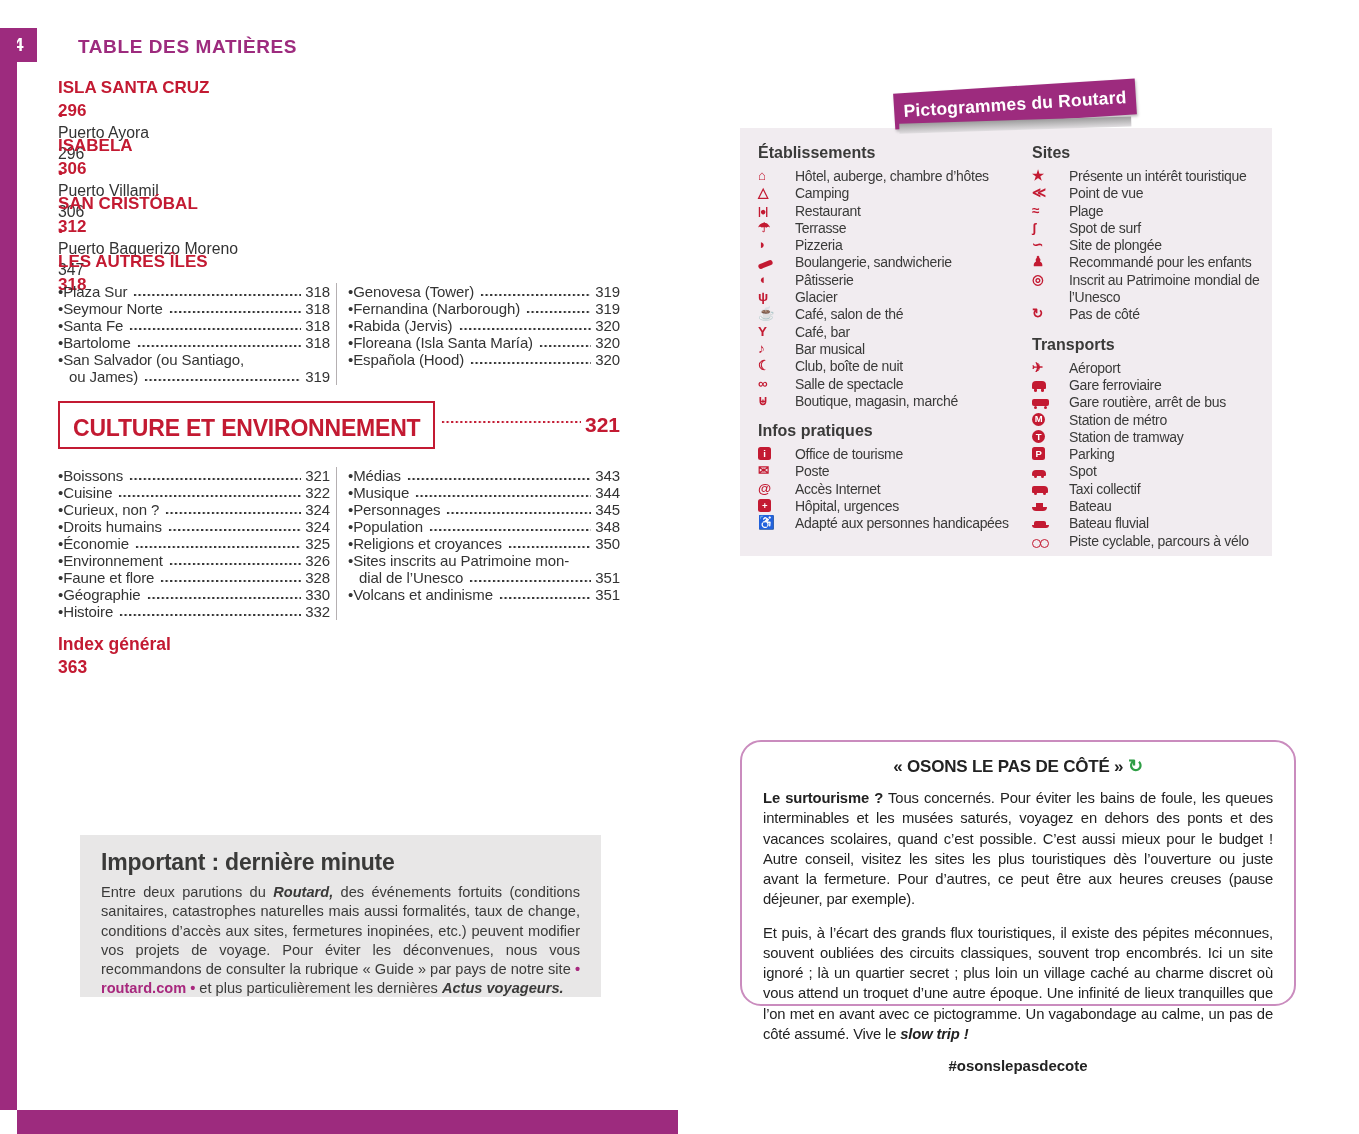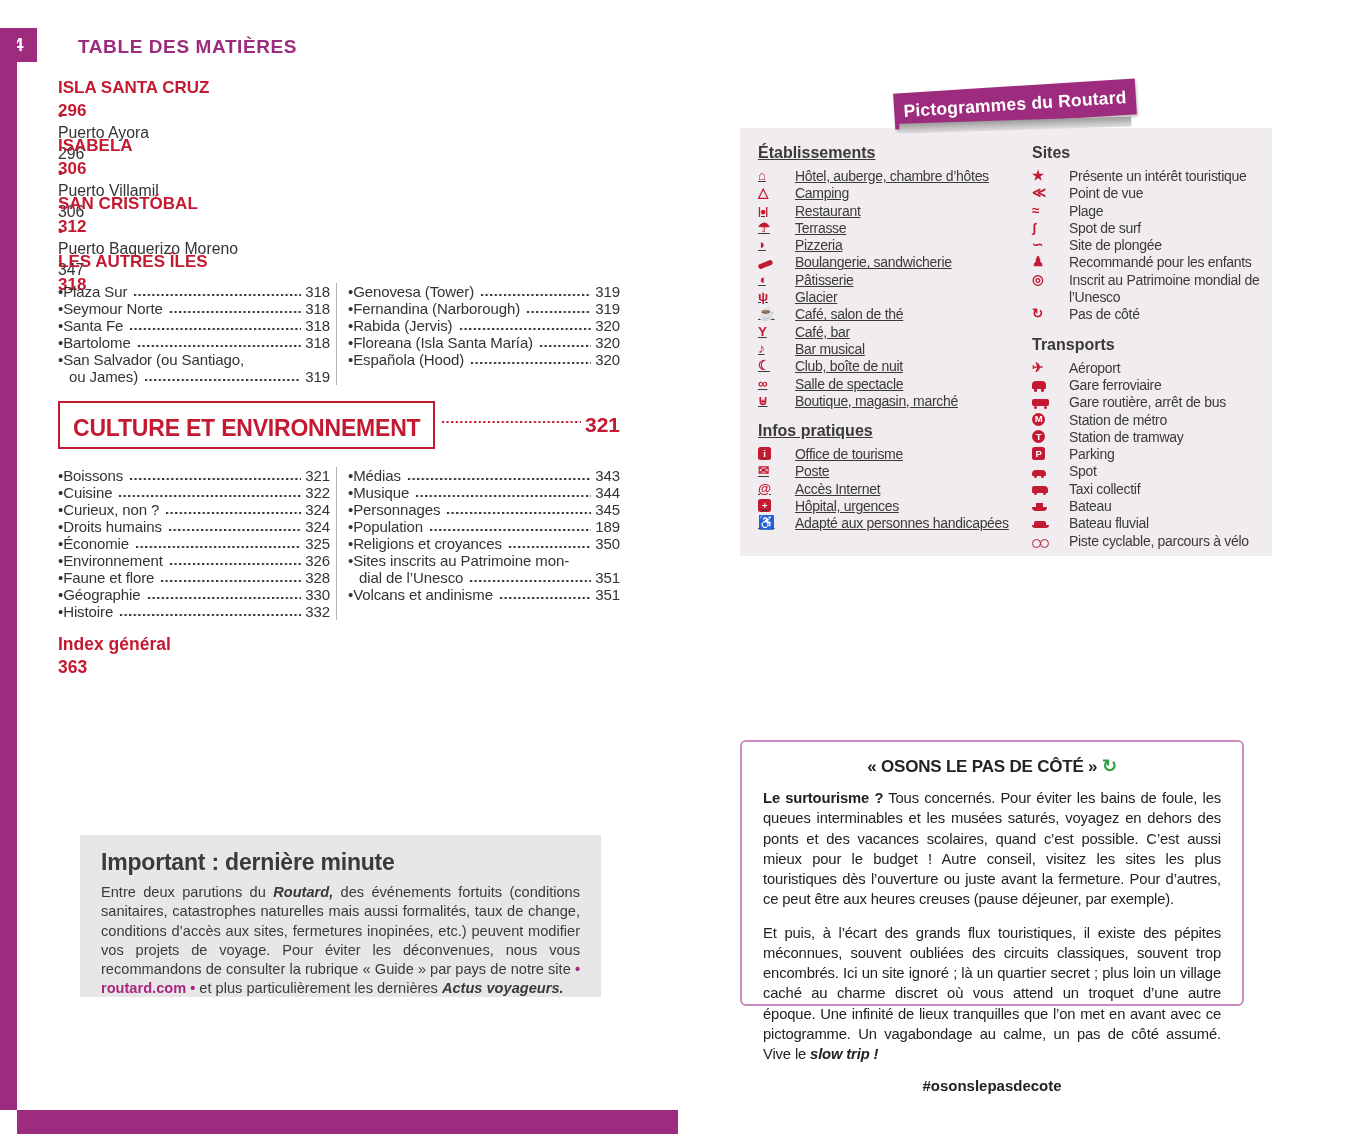--- a/index.html
+++ b/index.html
@@ -67,21 +67,21 @@
   
   .ribbon{position:absolute;left:894px;top:86px;width:242px;height:36px;background:var(--purple);
     transform:rotate(-3.6deg);z-index:3;display:flex;align-items:center;justify-content:center;
     box-shadow:1px 2px 3px rgba(0,0,0,.25);}
   .ribbon::after{content:"";position:absolute;left:4px;right:6px;bottom:-8px;height:10px;z-index:-1;
     background:linear-gradient(to bottom,#9c9c9c,#e0dde0);transform:rotate(1.8deg);}
   .ribbon span{color:#fff;font-weight:bold;font-size:17.5px;letter-spacing:.2px;}
   .picto-box{position:absolute;left:740px;top:128px;width:532px;height:428px;background:var(--box-bg);}
   .picto-cols{display:flex;padding:16px 0 0 18px;}
   .pcol{display:block;}
-  #pcol-1{width:274px;text-decoration:underline;}
+  #pcol-1{width:274px;}
   #pcol-2{width:236px;}
   .pgroup h3{margin:0 0 6px;font-size:16px;color:var(--ink);}
   .pgroup + .pgroup{margin-top:12px;}
   .prow{display:flex;font-size:14px;line-height:17.3px;color:var(--ink);letter-spacing:-.3px;}
   .prow .lbl{flex:1;}
   .prow .lbl.nw{white-space:nowrap;}
   .picon{width:37px;flex:none;display:flex;align-items:flex-start;padding-top:1px;}
   .picon-glyph{color:var(--red);font-size:13.5px;line-height:14px;font-weight:bold;}
   .picon-glyph.sm{font-size:10.5px;letter-spacing:-1px;}
   .badge{width:13px;height:13px;border-radius:50%;background:var(--red);color:#fff;font-size:9.5px;
@@ -102,22 +102,22 @@
   .veh.boat2{width:17px;height:3.5px;border-radius:0 0 4px 4px;margin:7px 0 3px;}
   .veh.boat2::before{content:"";position:absolute;top:-3.4px;left:2px;width:12px;height:3.4px;
     background:var(--red);border-radius:2px 2px 0 0;}
   .veh.bag{width:15px;height:5px;border-radius:3px;transform:rotate(-22deg);margin:5px 0 4px;}
   .bike2{position:relative;width:17px;height:10px;display:inline-block;align-self:center;margin-top:3px;}
   .bike2::before,.bike2::after{content:"";position:absolute;bottom:0;width:7px;height:7px;
     border:1.6px solid var(--red);border-radius:50%;}
   .bike2::before{left:0;}
   .bike2::after{right:0;}
   
-  .osons-box{position:absolute;left:740px;top:740px;width:504px;height:266px;background:#fff;
-    border:2px solid var(--pink-border);border-radius:6px;padding:13px 21px 8px;}
+  .osons-box{position:absolute;left:740px;top:740px;width:556px;height:266px;background:#fff;
+    border:2px solid var(--pink-border);border-radius:21px;padding:13px 21px 8px;}
   .osons-title{text-align:center;font-weight:bold;font-size:17px;color:#222;margin-bottom:11px;letter-spacing:-.2px;}
   .osons-title .green-icon{color:var(--green);font-size:18px;font-weight:bold;}
   .osons-p{margin:0 0 13px;font-size:14.8px;line-height:1.37;text-align:justify;color:#222;letter-spacing:-.15px;}
   .hashtag{text-align:center;font-weight:bold;font-size:15px;color:#222;}
 </style>
 </head>
 <body>
 
 <div class="corner-block">
   <span>4</span>
@@ -319,21 +319,21 @@
         <div class="lrow">
           <span class="bullet">•</span>
           <span class="lbl">Personnages</span>
           <span class="dots"></span>
           <span class="pg">345</span>
         </div>
         <div class="lrow">
           <span class="bullet">•</span>
           <span class="lbl">Population</span>
           <span class="dots"></span>
-          <span class="pg">189</span>
+          <span class="pg">348</span>
         </div>
         <div class="lrow">
           <span class="bullet">•</span>
           <span class="lbl">Religions et croyances</span>
           <span class="dots"></span>
           <span class="pg">350</span>
         </div>
         <div class="lrow">
           <span class="bullet">•</span>
           <span class="lbl">Sites inscrits au Patrimoine mon-</span>

